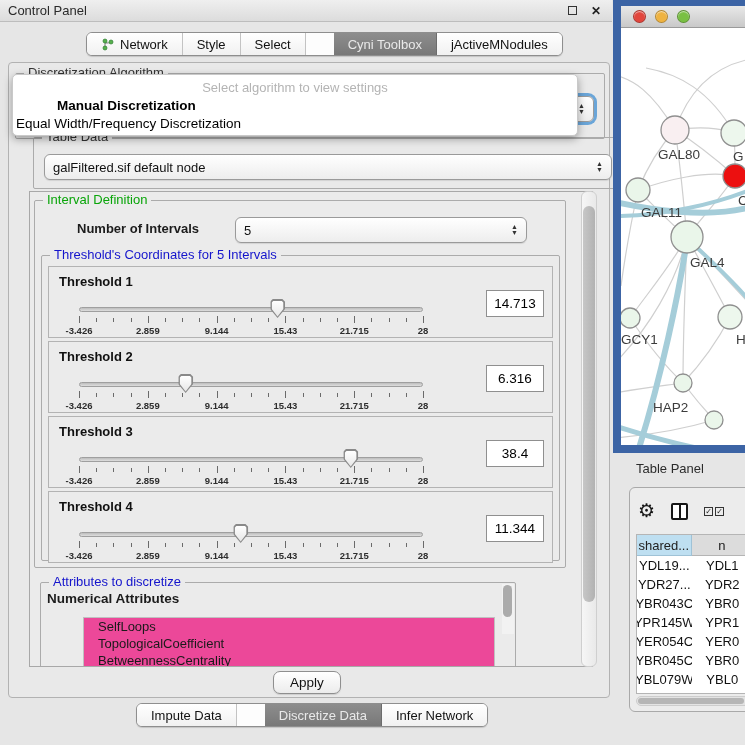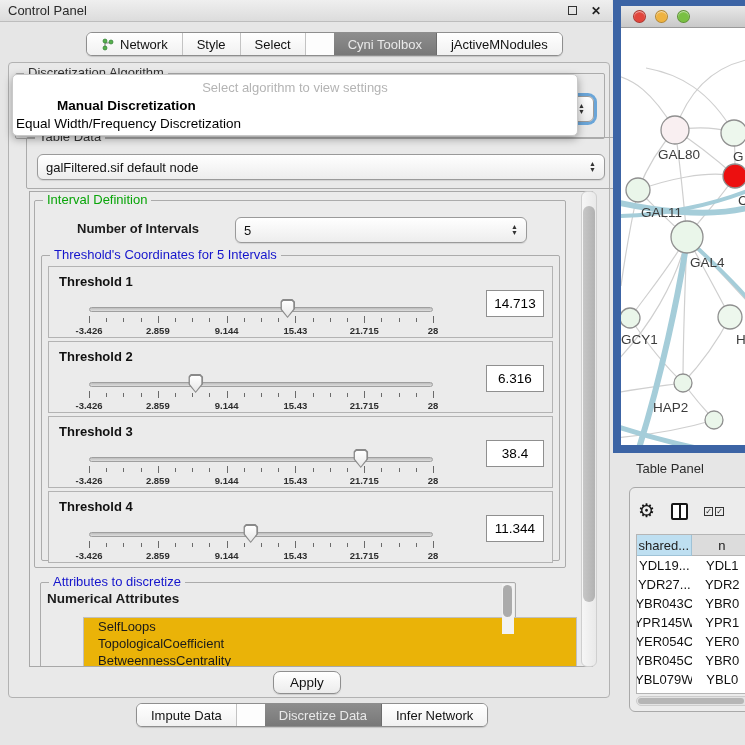--- a/index.html
+++ b/index.html
@@ -48,38 +48,38 @@
   #algo-popup .pitem.sel{font-weight:bold;margin-left:41px;}
 
   
   #viewport{left:14px;top:190px;width:564px;height:476px;border:1px solid #a8a8a8;background:#ebebeb;overflow:hidden;margin-left:14px;}
   .vscroll{position:absolute;background:linear-gradient(90deg,#f6f6f6,#e9e9e9);border:1px solid #cfcfcf;border-radius:6px;}
   .vscroll .thumb{position:absolute;left:1px;right:1px;background:linear-gradient(90deg,#c7c7c7,#b2b2b2);border-radius:6px;}
 
   
   .th-row{position:relative;border:1px solid #b3b3b3;background:#ebebeb;height:72px;margin:0 0 3px 0;}
   .th-label{position:absolute;left:10px;top:7px;font-weight:bold;font-size:13px;color:#111;}
-  .slider-wrap{position:absolute;left:40px;top:36px;width:344px;height:30px;}
+  .slider-wrap{position:absolute;left:30px;top:36px;width:344px;height:30px;}
   .track{position:absolute;left:0;right:0;top:4px;height:5px;border-radius:3px;
     background:linear-gradient(#bdbdbd,#dedede);border:1px solid #9f9f9f;}
   .handle{position:absolute;top:-4px;width:15px;height:19px;transform:translateX(-50%);z-index:3;}
   .h-outer{position:absolute;inset:0;background:#898989;
     clip-path:polygon(18% 0,82% 0,100% 14%,100% 52%,50% 100%,0 52%,0 14%);}
   .h-inner{position:absolute;inset:1.5px;background:linear-gradient(#ffffff,#e6e6e6);
     clip-path:polygon(18% 0,82% 0,100% 14%,100% 52%,50% 100%,0 52%,0 14%);}
   .ruler{position:absolute;left:0;right:0;top:13px;height:8px;}
   .tick{position:absolute;width:1px;background:#6a6a6a;top:2px;height:4px;}
   .tick.major{top:0;height:7px;}
   .rlabels{position:absolute;left:0;right:0;top:22px;height:11px;}
   .rlabel{position:absolute;transform:translateX(-50%);font-size:9.5px;font-weight:bold;color:#2e2e2e;white-space:nowrap;}
   .th-valbox{position:absolute;right:8px;top:23px;width:58px;height:27px;border:1px solid #8f8f8f;
     background:#fff;display:flex;align-items:center;justify-content:center;font-size:13.5px;color:#000;}
 
   
-  #attr-list{position:absolute;left:42px;top:34px;width:494px;height:52px;background:#eab308;
+  #attr-list{position:absolute;left:42px;top:34px;width:412px;height:52px;background:#ec4899;
     border:1px solid #c0c0c0;overflow:hidden;}
   .attr-item{height:17px;line-height:17px;padding-left:14px;font-size:13px;color:#1a1a1a;white-space:nowrap;}
   #attr-scroll{position:absolute;right:1px;top:1px;width:12px;height:50px;background:#f2f2f2;}
   #attr-scroll .thumb{position:absolute;left:1px;width:9px;top:1px;height:32px;background:#ababab;border-radius:5px;}
 
   .push-btn{position:absolute;height:23px;padding:0 16px;border:1px solid #8f8f8f;border-radius:7px;
     background:linear-gradient(#ffffff,#ececec);font-size:13.5px;color:#111;display:flex;
     align-items:center;box-shadow:0 1px 1px rgba(0,0,0,.12);}
 
   
@@ -160,21 +160,21 @@
       <span class="group-title gt-dark">Discretization Algorithm</span>
       <div class="combo focus-ring" style="left:10px;top:22px;width:568px;">
         <span class="cval"></span>
         <span class="spinner">
             <span>▲</span>
             <span>▼</span>
           </span>
       </div>
     </div>
 
-    <div class="group" style="left:17px;top:74px;width:590px;height:52px;">
+    <div class="group" style="left:24px;top:74px;width:590px;height:52px;">
       <span class="group-title gt-dark">Table Data</span>
       <div class="combo" style="left:10px;top:16px;width:568px;">
         <span class="cval">galFiltered.sif default node</span>
         <span class="spinner">
             <span>▲</span>
             <span>▼</span>
           </span>
       </div>
     </div>
 

